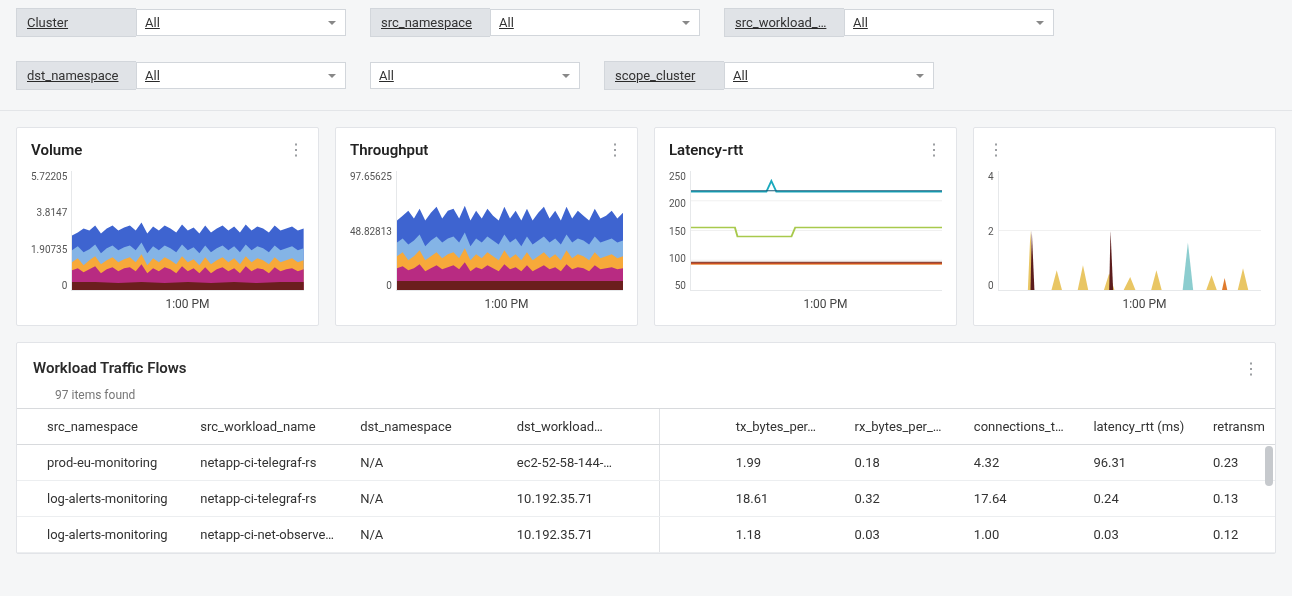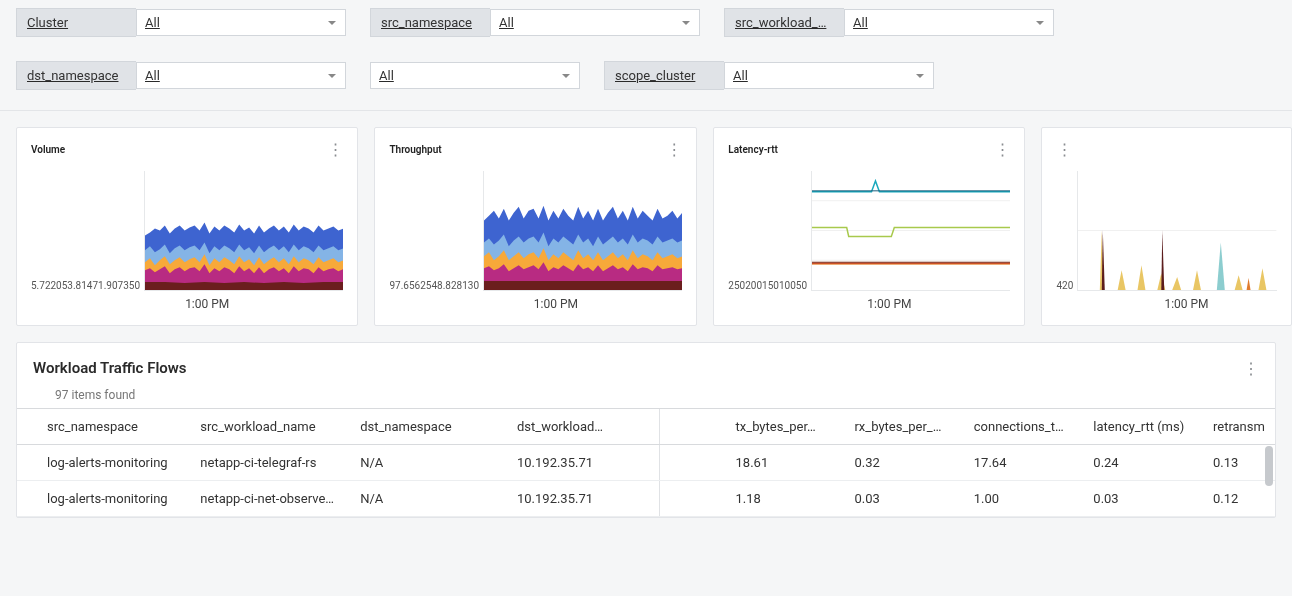--- a/index.html
+++ b/index.html
@@ -60,30 +60,31 @@
   padding: 12px 14px 14px 14px;
   border-radius: 2px;
   position: relative;
 }
 .card-header {
   display: flex;
   justify-content: space-between;
   align-items: center;
   margin-bottom: 12px;
 }
-.card-title { font-size: 10px; font-weight: 600; color: #222; }
+.card-title { font-size: 15px; font-weight: 600; color: #222; }
 .card-menu { color: #8a8d91; cursor: pointer; font-size: 16px; }
 .chart-area {
   display: flex;
   height: 120px;
 }
 .y-labels {
   font-size: 10px;
   color: #555;
   display: flex;
+  flex-direction: column;
   justify-content: space-between;
   align-items: flex-end;
   padding-right: 4px;
   height: 120px;
   flex: 0 0 auto;
 }
 .chart-svg {
   flex: 1;
   border-left: 1px solid #e6e8ea;
   border-bottom: 1px solid #e6e8ea;
@@ -346,20 +347,32 @@
           <th style="border-left:1px solid #e0e2e5"></th>
           <th>tx_bytes_per…</th>
           <th>rx_bytes_per_…</th>
           <th>connections_t…</th>
           <th>latency_rtt (ms)</th>
           <th>retransm</th>
         </tr>
       </thead>
       <tbody id="table-body">
           <tr>
+            <td class="first">prod-eu-monitoring</td>
+            <td>netapp-ci-telegraf-rs</td>
+            <td>N/A</td>
+            <td>ec2-52-58-144-…</td>
+            <td style="border-left: 1px solid rgb(224, 226, 229);"></td>
+            <td>1.99</td>
+            <td>0.18</td>
+            <td>4.32</td>
+            <td>96.31</td>
+            <td>0.23</td>
+          </tr>
+          <tr>
             <td class="first">log-alerts-monitoring</td>
             <td>netapp-ci-telegraf-rs</td>
             <td>N/A</td>
             <td>10.192.35.71</td>
             <td style="border-left: 1px solid rgb(224, 226, 229);"></td>
             <td>18.61</td>
             <td>0.32</td>
             <td>17.64</td>
             <td>0.24</td>
             <td>0.13</td>

